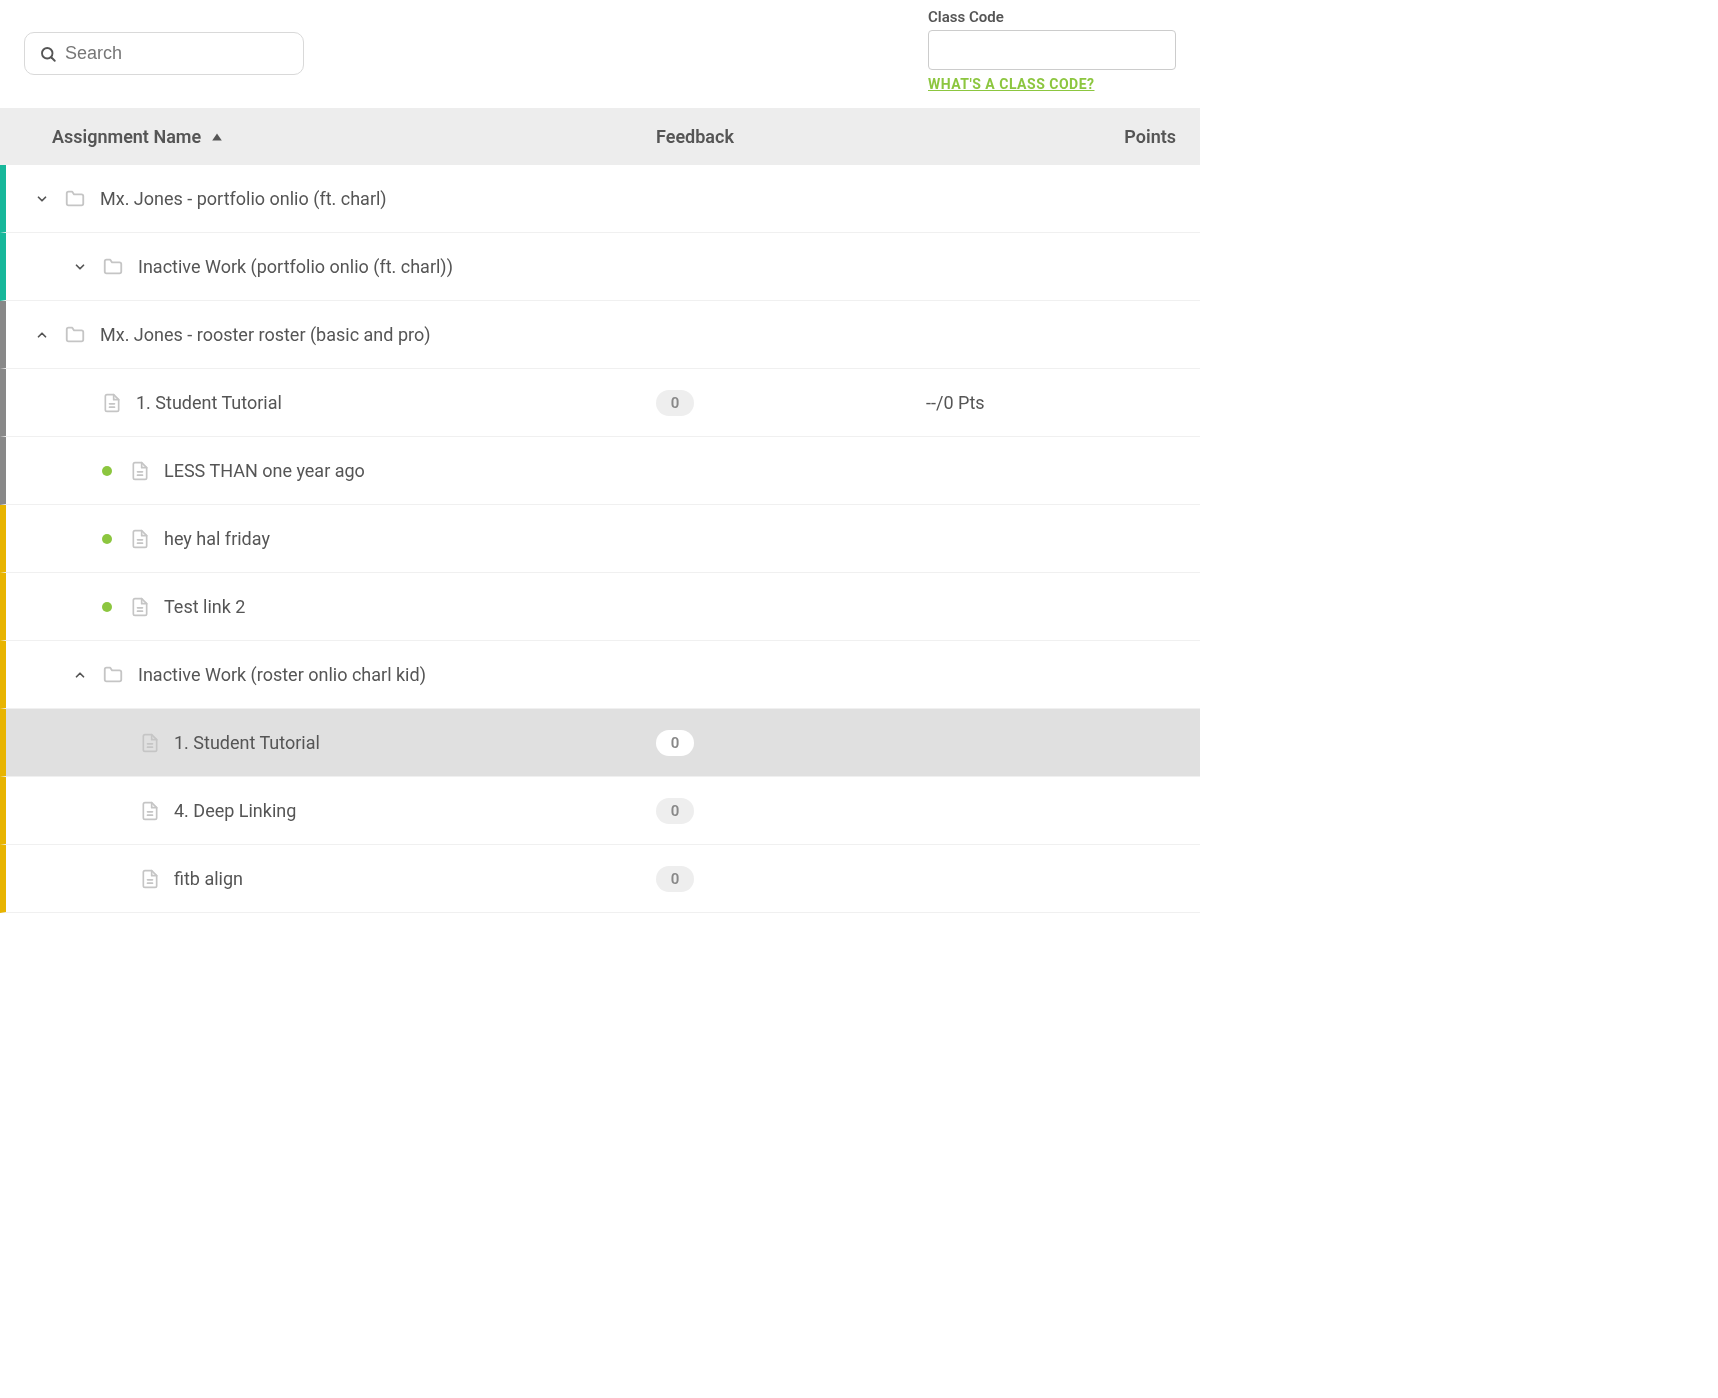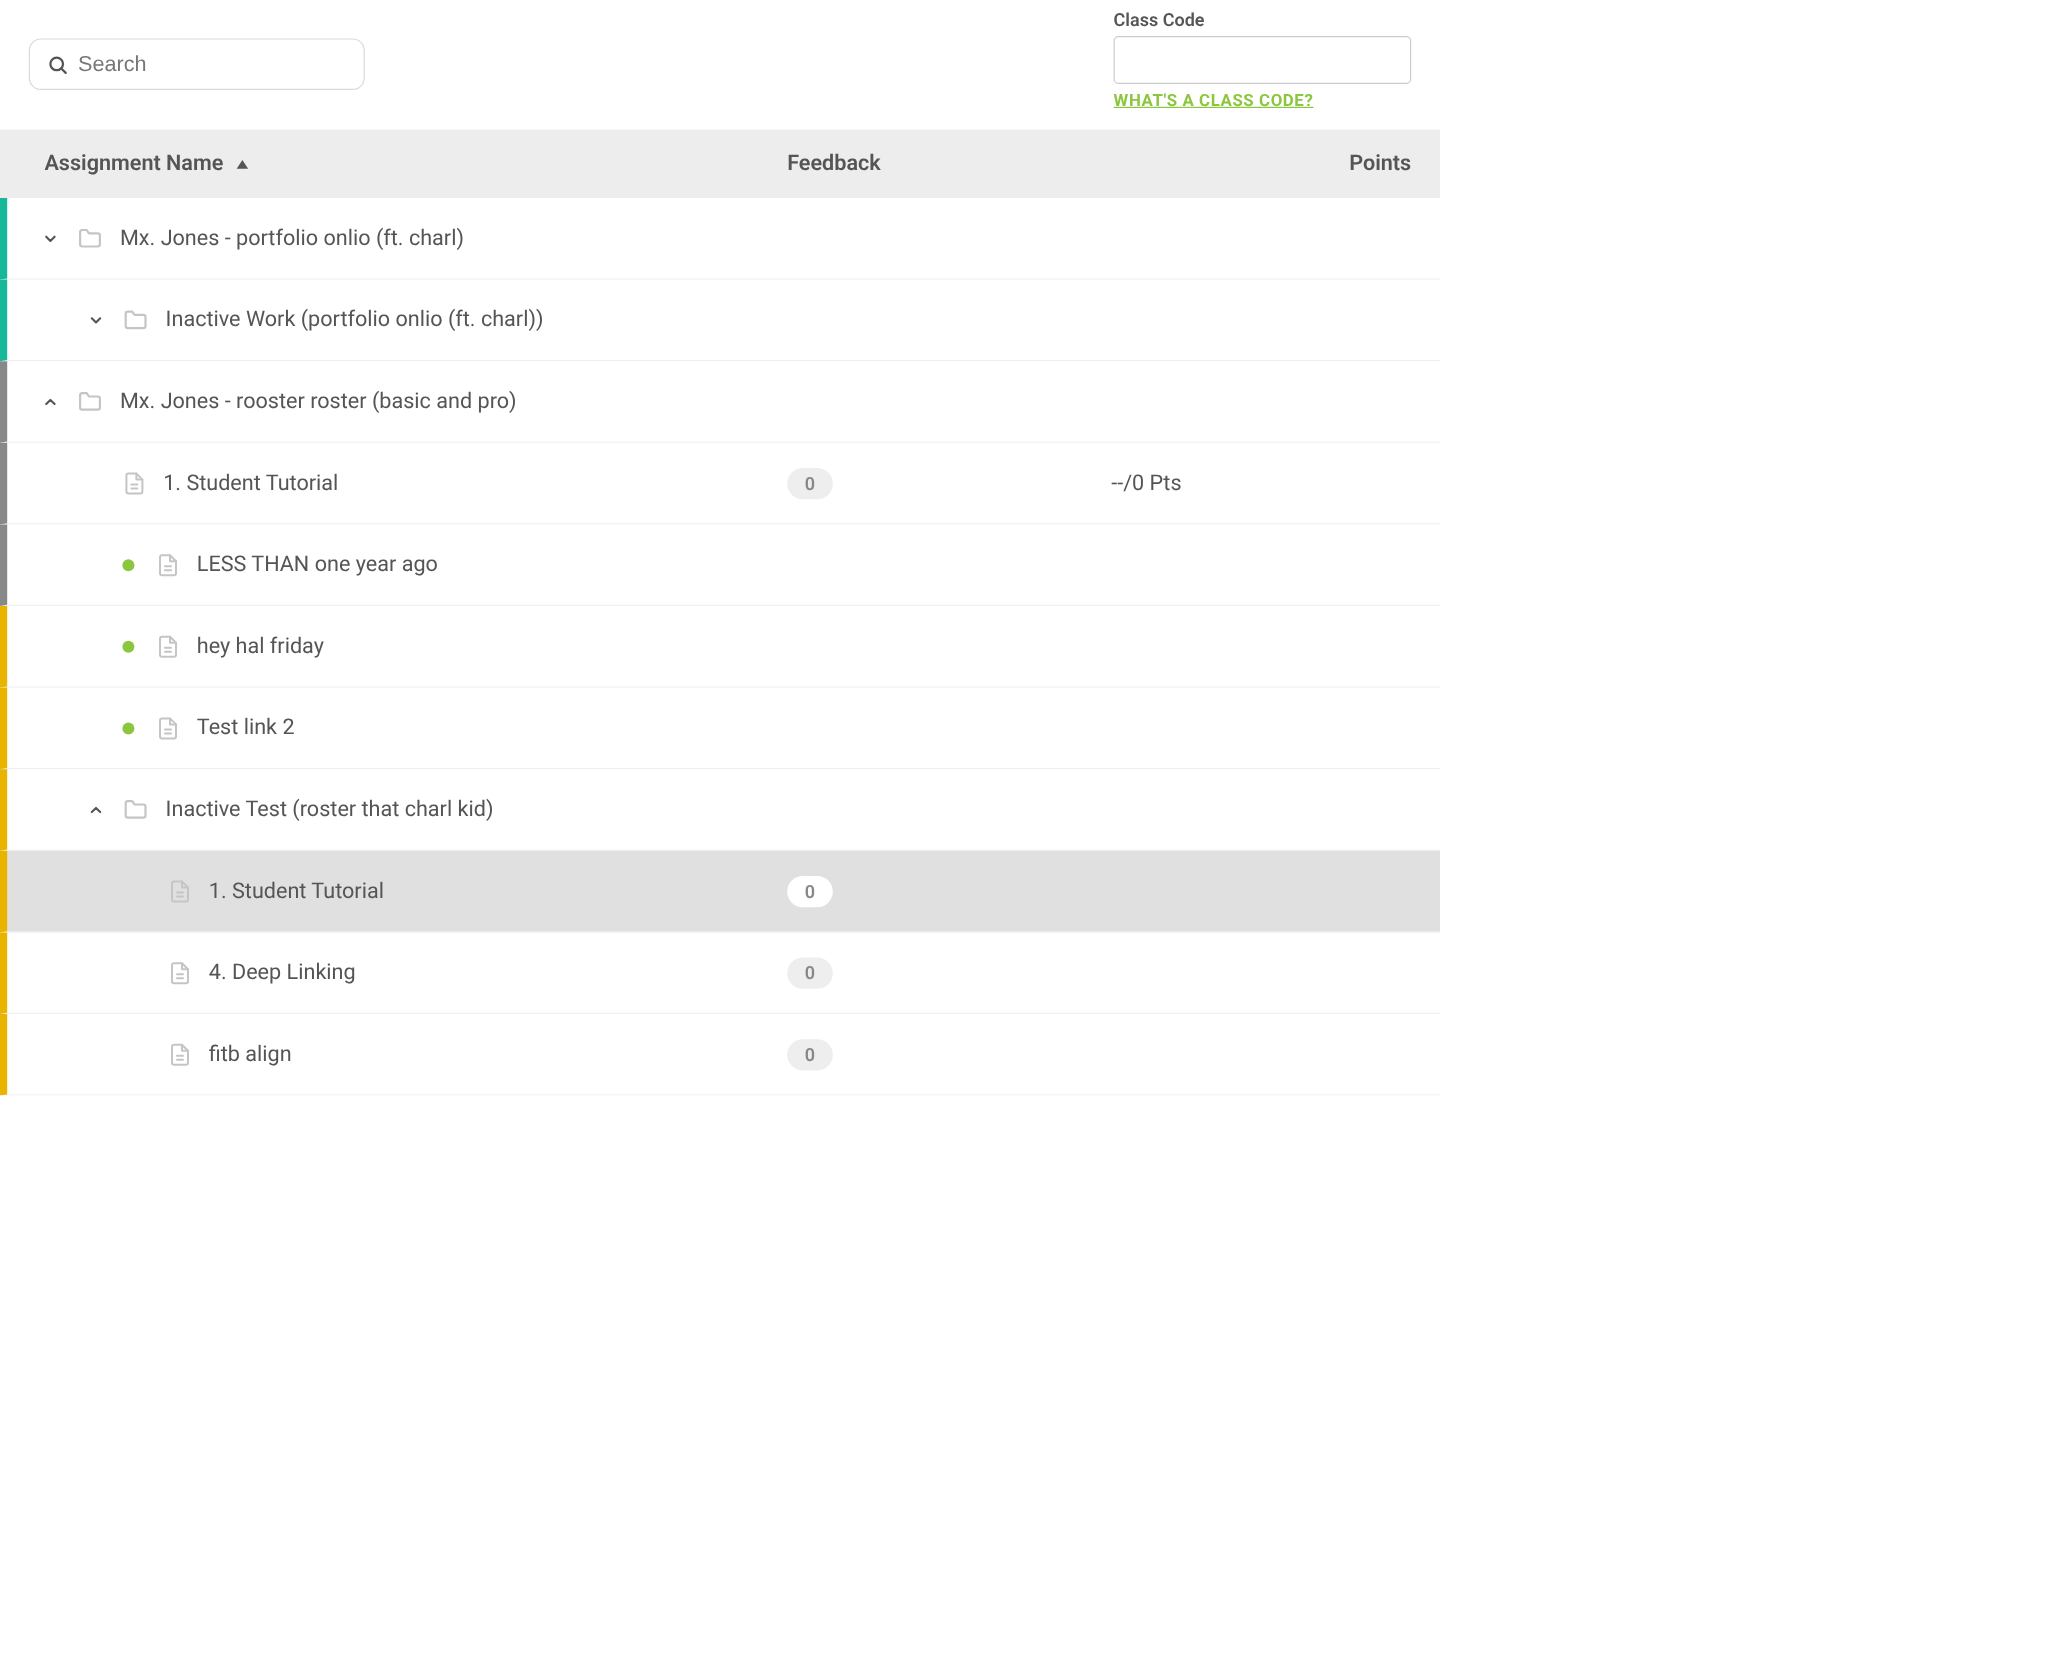--- a/index.html
+++ b/index.html
@@ -64,21 +64,21 @@
     margin-top: 6px;
     font-size: 14px;
     font-weight: 700;
     letter-spacing: 0.5px;
     color: #8cc63f;
   }
   .header-row {
     display: flex;
     align-items: center;
     background: #ededed;
-    padding: 18px 24px 18px 37px;
+    padding: 18px 24px 18px 52px;
     font-size: 18px;
     font-weight: 600;
     color: #555;
   }
   .col-name { flex: 1; display: flex; align-items: center; }
   .col-feedback { width: 270px; }
   .col-points { width: 250px; text-align: right; }
   .sort-caret { margin-left: 10px; display:inline-flex; align-items:center; }
   .row {
     display: flex;
@@ -324,21 +324,21 @@
             <svg width="14" height="14" viewBox="0 0 24 24" fill="none" stroke="#555" stroke-width="3" stroke-linecap="round" stroke-linejoin="round">
               <polyline points="6 15 12 9 18 15"></polyline>
             </svg>
           </span>
           <span class="spacer" style="width: 14px;"></span>
           <span class="folder-icon">
             <svg width="22" height="22" viewBox="0 0 24 24" fill="none" stroke="#c5c5c5" stroke-width="2" stroke-linecap="round" stroke-linejoin="round">
               <path d="M3 6a2 2 0 0 1 2-2h4l2 3h8a2 2 0 0 1 2 2v8a2 2 0 0 1-2 2H5a2 2 0 0 1-2-2V6z"></path>
             </svg>
           </span>
-          <span class="name-text">Inactive Test (roster that charl kid)</span>
+          <span class="name-text">Inactive Work (roster onlio charl kid)</span>
         </div>
         <div class="fb-cell"></div>
         <div class="pts-cell"></div>
       </div>
       <div class="row c-gold sel">
         <div class="name-cell">
           <span class="spacer" style="width: 104px;"></span>
           <span class="chev"></span>
           <span class="spacer" style="width: 14px;"></span>
           <span class="doc-icon">

